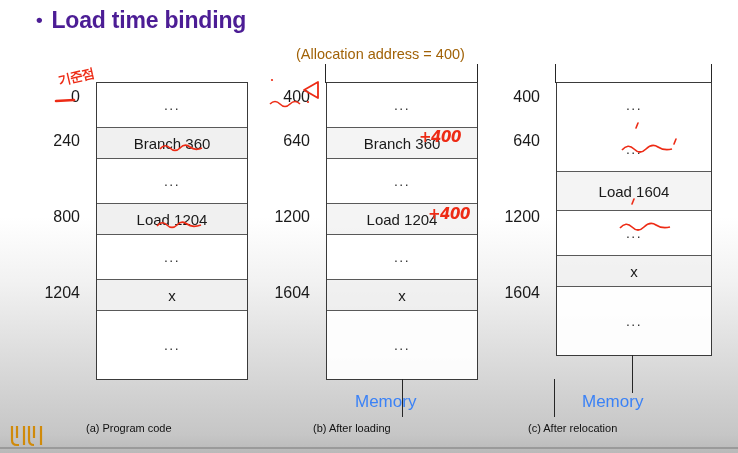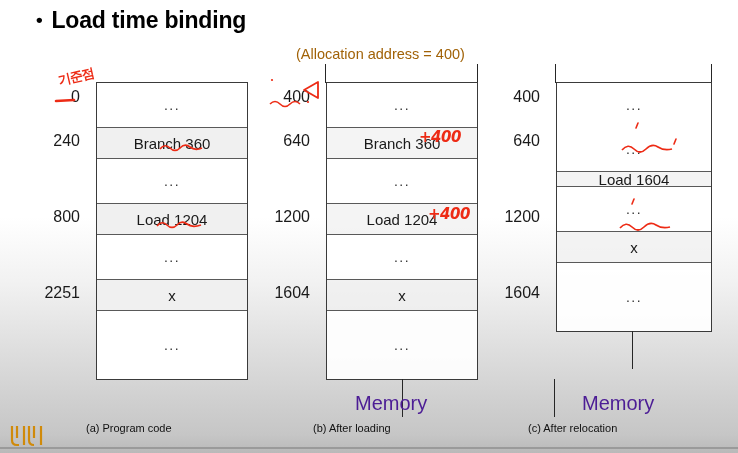--- a/index.html
+++ b/index.html
@@ -15,21 +15,21 @@
     position: relative;
   }
 
   
   .slide-title {
     position: absolute;
     left: 36px;
     top: 7px;
     font-size: 23px;
     font-weight: bold;
-    color: #000000;
+    color: #4c1d95;
     letter-spacing: -0.2px;
     white-space: nowrap;
   }
   .slide-title .bullet {
     font-size: 19px;
     vertical-align: 2px;
     margin-right: 9px;
   }
 
   
@@ -106,22 +106,22 @@
   }
   .rail.left  { left: 75px; }
   .rail.right { left: 227px; }
   .col-c .rail.right { left: 231px; }
   .rail.top   { top: -18px; height: 19px; }
   .rail.bot   { top: 100%;  height: 38px; }
 
   
   .mem-label {
     position: absolute;
-    font-size: 20px;
-    color: #4c1d95;
+    font-size: 17px;
+    color: #3b82f6;
     white-space: nowrap;
   }
   .caption {
     position: absolute;
     top: 422px;
     font-size: 11px;
     color: #111;
     white-space: nowrap;
   }
 
@@ -169,21 +169,21 @@
   <span class="bullet">•</span><span>Load time binding</span>
 </div>
 
 <div class="alloc-note">(Allocation address = 400)</div>
 
 <div class="col col-a">
   <div class="addr-col">
     <div class="addr" style="top:6px;">0</div>
     <div class="addr" style="top:50px;">240</div>
     <div class="addr" style="top:126px;">800</div>
-    <div class="addr" style="top:202px;">2251</div>
+    <div class="addr" style="top:202px;">1204</div>
   </div>
   <div class="table">
     <div class="cell dots ell" style="height:44px;">...</div>
     <div class="cell inst" style="height:32px;">Branch 360</div>
     <div class="cell dots ell" style="height:44px;">...</div>
     <div class="cell inst" style="height:32px;">Load 1204</div>
     <div class="cell dots ell" style="height:44px;">...</div>
     <div class="cell inst" style="height:32px;">x</div>
     <div class="cell dots ell" style="height:68px;">...</div>
   </div>
@@ -216,21 +216,21 @@
     <div class="addr" style="top:6px;">400</div>
     <div class="addr" style="top:50px;">640</div>
     <div class="addr" style="top:126px;">1200</div>
     <div class="addr" style="top:202px;">1604</div>
   </div>
   <div class="rail left top"></div>
   <div class="rail right top"></div>
   <div class="table">
     <div class="cell dots ell" style="height:44px;">...</div>
     <div class="cell dots ell" style="height:44px;">...</div>
-    <div class="cell inst" style="height:16px;text-align:center;">Load 1604</div>
+    <div class="cell inst" style="height:40px;text-align:center;">Load 1604</div>
     <div class="cell dots ell" style="height:44px;">...</div>
     <div class="cell inst" style="height:32px;">x</div>
     <div class="cell dots ell" style="height:68px;">...</div>
     <div class="rail left bot"></div>
 
   </div>
 </div>
 
 <div class="mem-label" style="left:355px; top:392px;">Memory</div>
 <div class="mem-label" style="left:582px; top:392px;">Memory</div>

